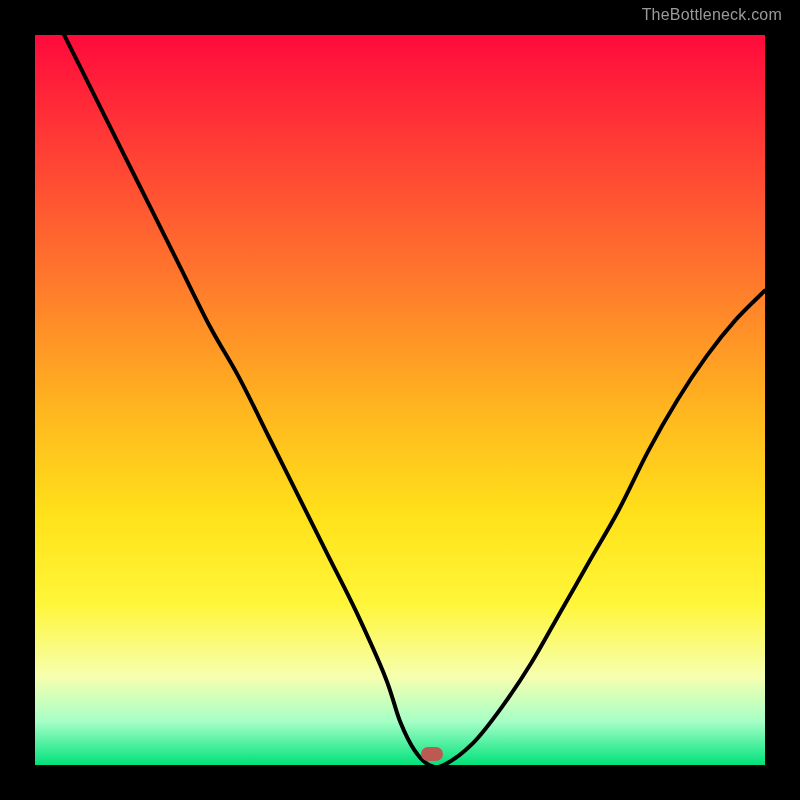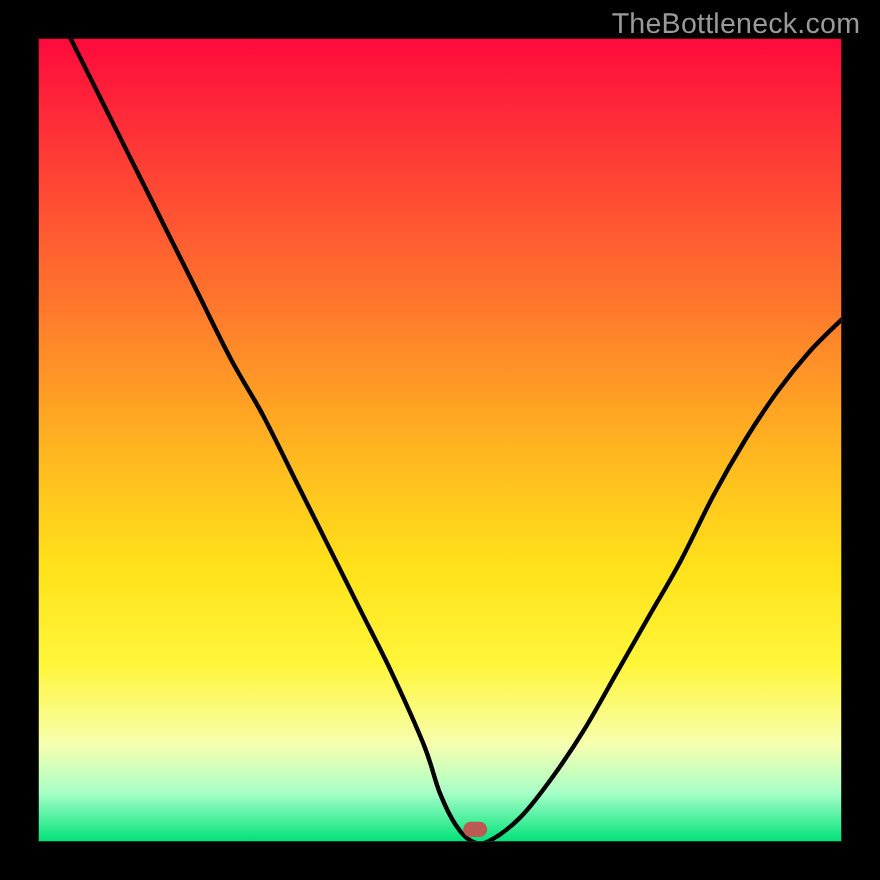--- a/index.html
+++ b/index.html
@@ -58,21 +58,21 @@
     height: 14px;
     border-radius: 7px;
     background: #bb5a52;
     transform: translate(-50%, -50%);
   }
   .watermark {
     position: absolute;
     top: 6px;
     right: 18px;
     color: #9a9a9a;
-    font-size: 26px;
+    font-size: 16px;
     font-weight: 400;
     letter-spacing: 0.2px;
   }
 </style>
 </head>
 <body>
 
 <div class="frame">
 
   <div class="plot-area">

